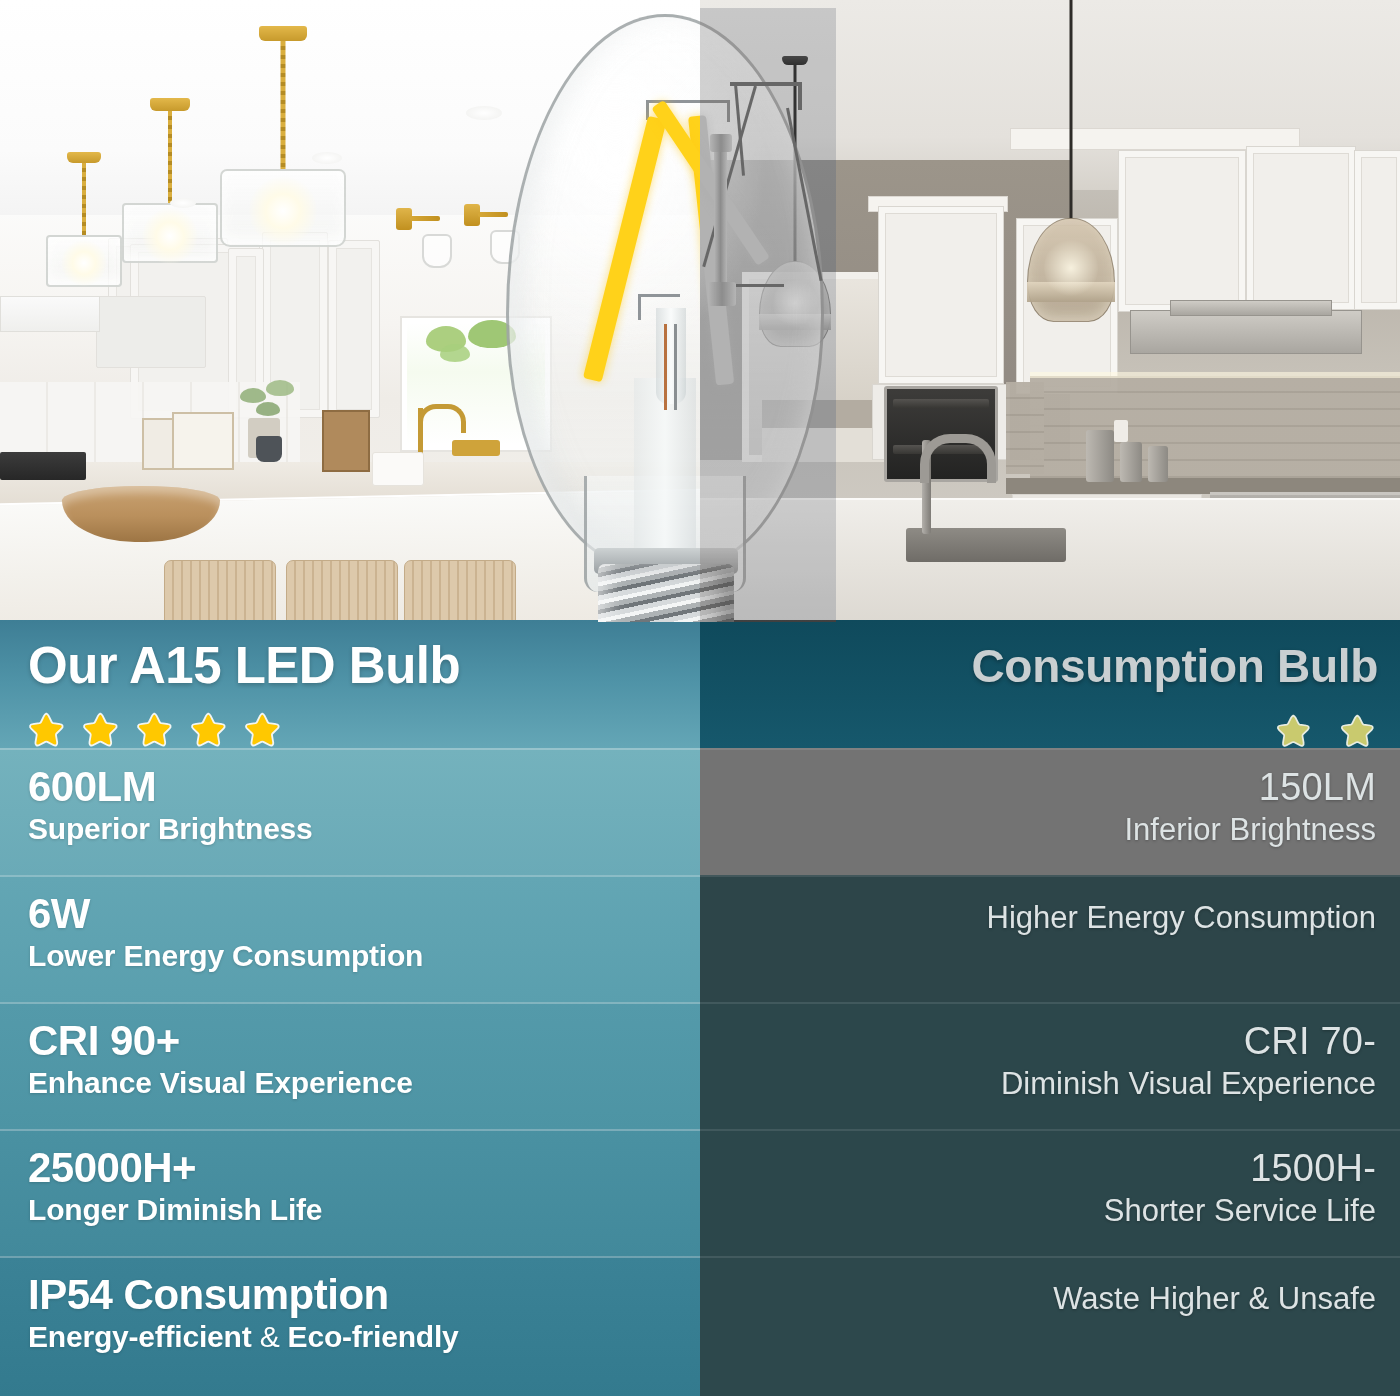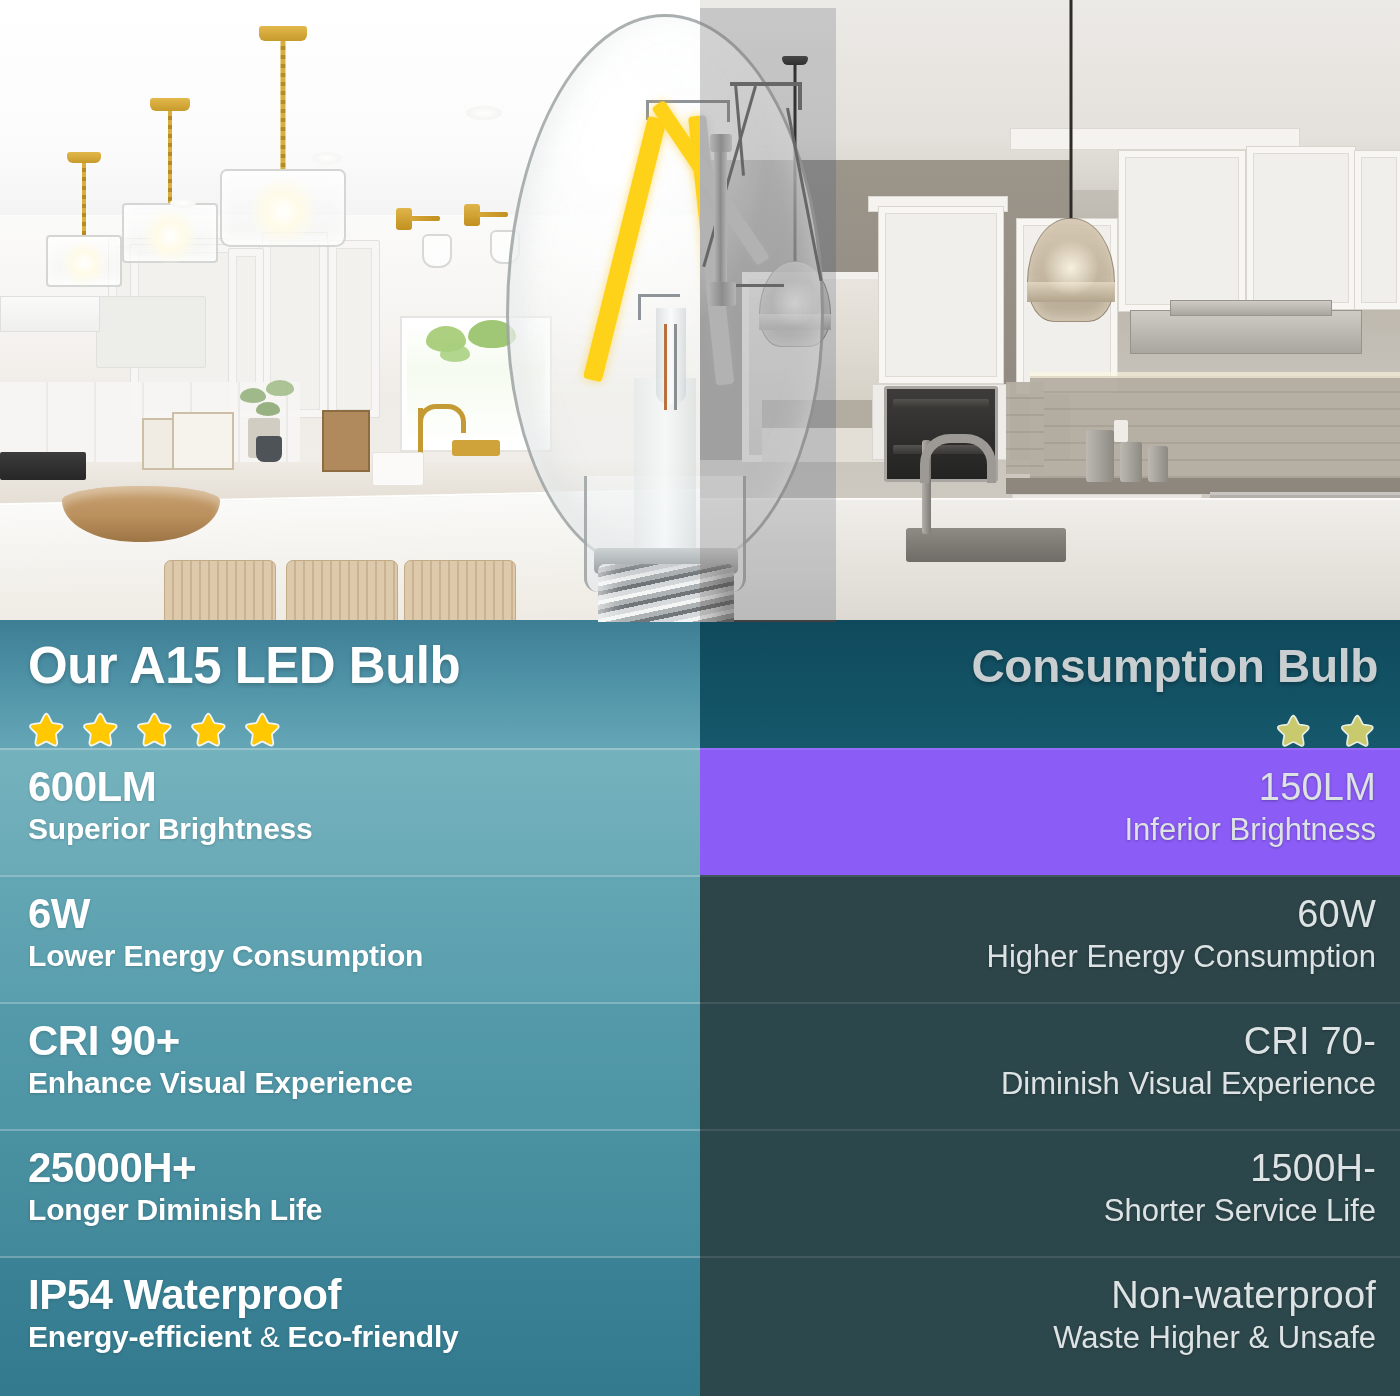--- a/index.html
+++ b/index.html
@@ -203,21 +203,21 @@
 
   .amp { font-weight:normal; }
 
   
   .r1 .cell-l { background:linear-gradient(180deg,#74b2bd,#6aaab7); }
   .r2 .cell-l { background:linear-gradient(180deg,#63a6b4,#5a9fae); }
   .r3 .cell-l { background:linear-gradient(180deg,#549aaa,#4d94a4); }
   .r4 .cell-l { background:linear-gradient(180deg,#4a91a2,#42899b); }
   .r5 .cell-l { background:linear-gradient(180deg,#3b8296,#337a8e); }
 
-  .r1 .cell-r { background:#8b5cf6; }
+  .r1 .cell-r { background:#737373; }
   .r2 .cell-r { background:#2d4549; }
   .r3 .cell-r { background:#2c474b; }
   .r4 .cell-r { background:#2c474b; }
   .r5 .cell-r { background:#2d484c; }
 </style>
 </head>
 <body>
 
 <div id="page">
 
@@ -487,21 +487,20 @@
         <div class="desc-r">Inferior Brightness</div>
       </div>
     </div>
 
     <div class="row r2">
       <div class="cell cell-l">
         <div class="val-l">6W</div>
         <div class="desc-l">Lower Energy Consumption</div>
       </div>
       <div class="cell cell-r">
-        <div class="val-r">60W</div>
         <div class="desc-r">Higher Energy Consumption</div>
       </div>
     </div>
 
     <div class="row r3">
       <div class="cell cell-l">
         <div class="val-l">CRI 90+</div>
         <div class="desc-l">Enhance Visual Experience</div>
       </div>
       <div class="cell cell-r">
@@ -516,23 +515,22 @@
         <div class="desc-l">Longer Diminish Life</div>
       </div>
       <div class="cell cell-r">
         <div class="val-r">1500H-</div>
         <div class="desc-r">Shorter Service Life</div>
       </div>
     </div>
 
     <div class="row r5 last">
       <div class="cell cell-l">
-        <div class="val-l">IP54 Waterproof</div>
+        <div class="val-l">IP54 Consumption</div>
         <div class="desc-l"><span>Energy-efficient</span><span class="amp"> &amp; </span><span>Eco-friendly</span></div>
       </div>
       <div class="cell cell-r">
-        <div class="val-r">Non-waterproof</div>
         <div class="desc-r"><span>Waste Higher</span><span class="amp"> &amp; </span><span>Unsafe</span></div>
       </div>
     </div>
   </div>
 
 </div>
 
 </body></html>

